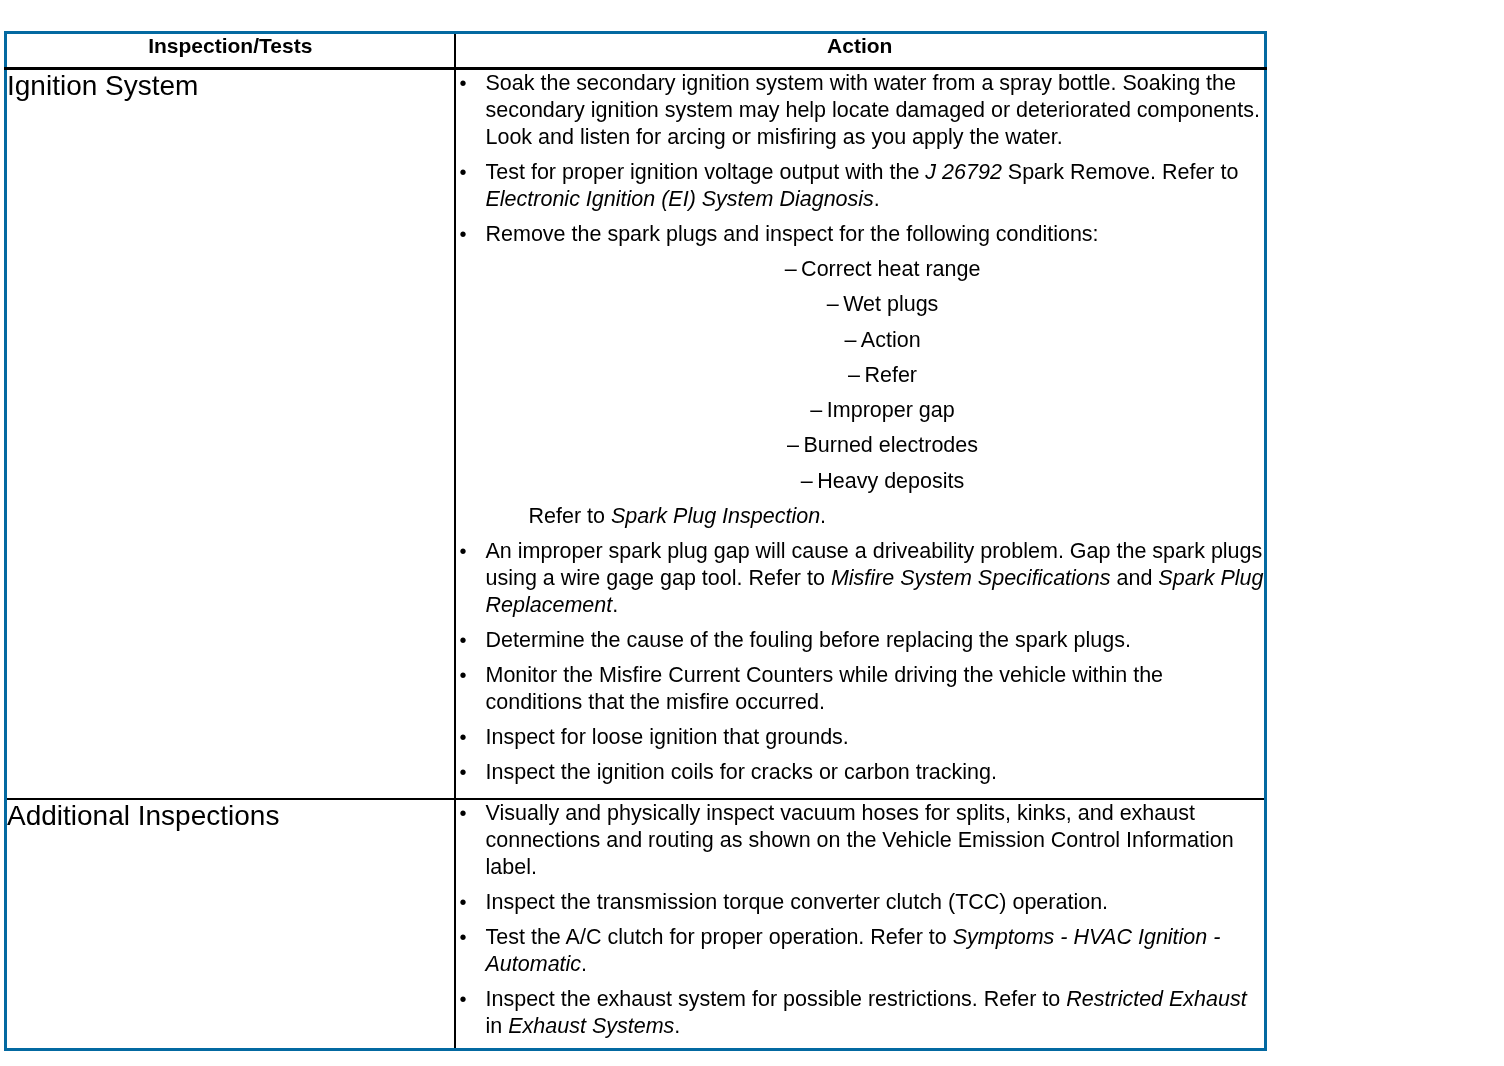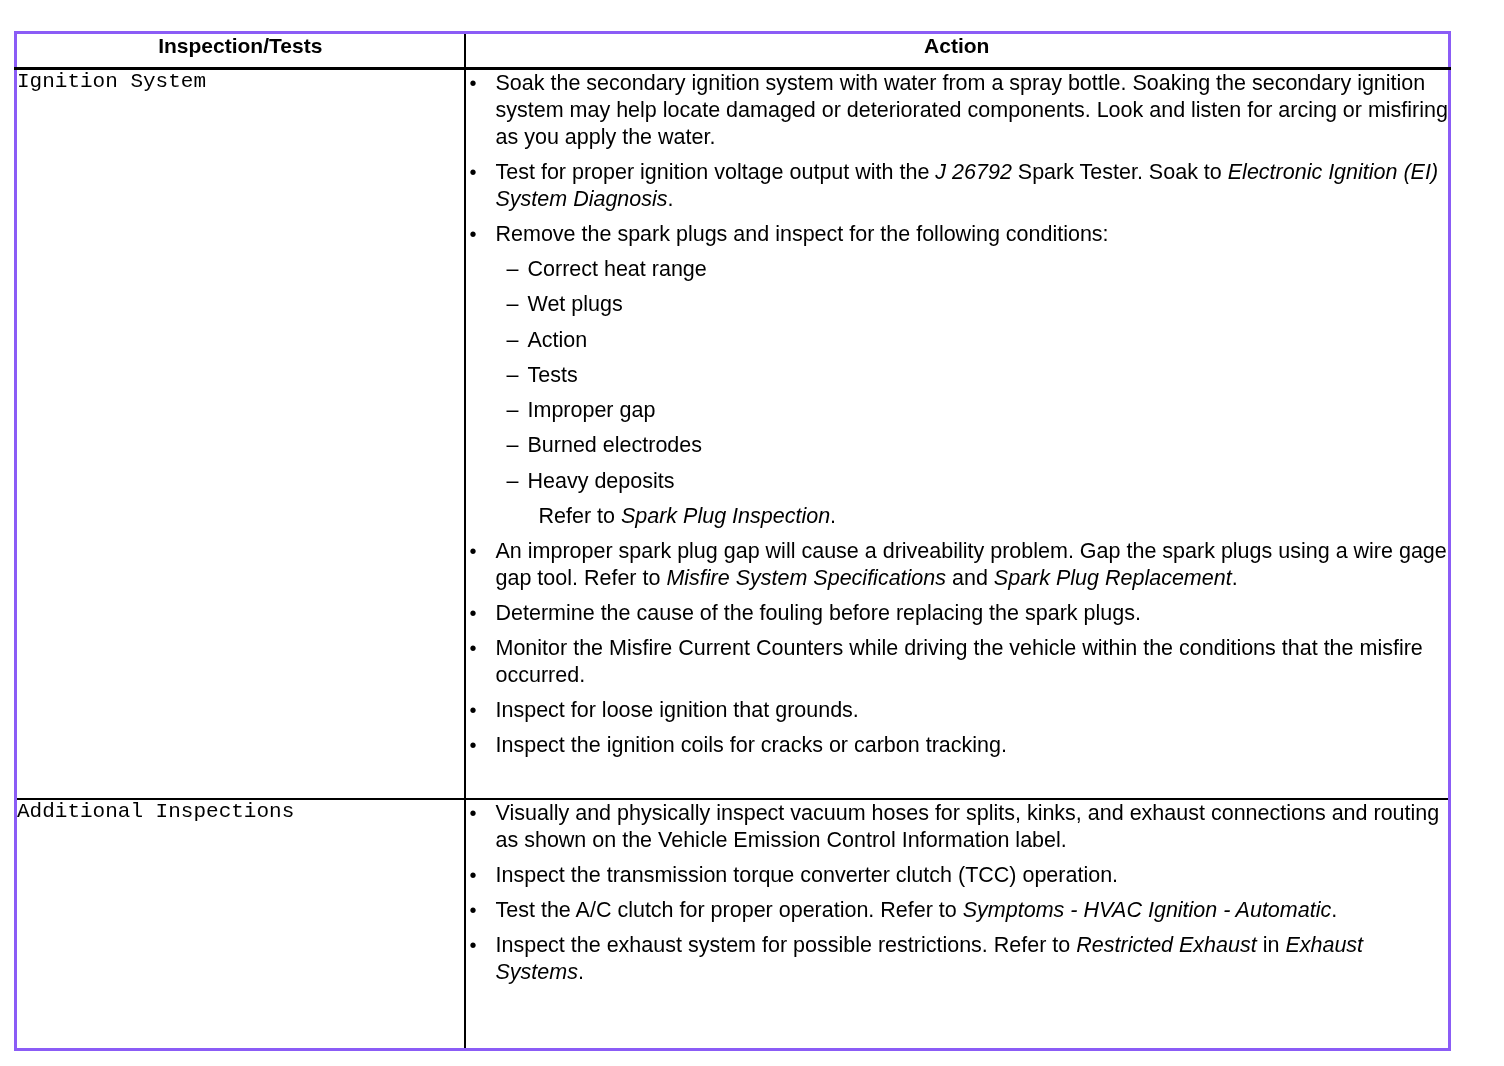--- a/index.html
+++ b/index.html
@@ -1,32 +1,32 @@
 <!DOCTYPE html>
 <html><head>
 <meta charset="utf-8">
 <style>
   html, body { margin: 0; padding: 0; background: #ffffff; }
   body { width: 1504px; height: 1066px; position: relative; overflow: hidden;
          font-family: "Liberation Sans", sans-serif; color: #000; }
-  table.doc { position: absolute; left: 14px; top: 31px; width: 1437px;
-              border-collapse: collapse; border: 3px solid #8b5cf6; }
+  table.doc { position: absolute; left: 4px; top: 31px; width: 1263px;
+              border-collapse: collapse; border: 3px solid #0369a1; }
   table.doc th, table.doc td { border: 2px solid #000; vertical-align: top; padding: 0; }
   table.doc th { font-weight: bold; font-size: 21px; text-align: center; height: 33px;
                  border-bottom: 3px solid #000; }
   col.c1 { width: 449px; }
-  td.label { font-size: 21px; padding: 9px 0 0 17px; font-family: Liberation Mono, monospace; }
+  td.label { font-size: 28px; padding: 9px 0 0 17px; }
   td.actions { padding: 6px 10px 4px 30px; }
   ul.actions-list { list-style: none; margin: 0; padding: 0; }
   ul.actions-list > li { position: relative; padding-left: 30px; font-size: 21.5px;
                          line-height: 27px; margin-bottom: 8px; }
   ul.actions-list > li:last-child { margin-bottom: 2px; }
   .bullet { position: absolute; left: 4px; top: 0; font-size: 20px; }
   ul.sub { list-style: none; margin: 8px 0 0 0; padding: 0; }
-  ul.sub li { line-height: 27px; margin-bottom: 8.3px; padding-left: 11px; }
+  ul.sub li { line-height: 27px; margin-bottom: 8.3px; padding-left: 11px; text-align: center; }
   .dash { display: inline-block; width: 21px; }
   .refer-note { padding-left: 43px; line-height: 27px; }
   em { }
   tr.row-ignition td { height: 728px; }
   tr.row-additional td { height: 248px; margin-left: 28px; }
 </style>
 </head>
 <body>
 
 <table class="doc">
@@ -39,26 +39,26 @@
       <th>Inspection/Tests</th>
       <th>Action</th>
     </tr>
   </thead>
   <tbody>
     <tr class="row-ignition">
       <td class="label">Ignition System</td>
       <td class="actions">
         <ul class="actions-list">
             <li><span class="bullet">•</span><span>Soak the secondary ignition system with water from a spray bottle. Soaking the secondary ignition system may help locate damaged or deteriorated components. Look and listen for arcing or misfiring as you apply the water.</span></li>
-            <li><span class="bullet">•</span><span>Test for proper ignition voltage output with the </span><em>J 26792</em><span> Spark Tester. Soak to </span><em>Electronic Ignition (EI) System Diagnosis</em><span>.</span></li>
+            <li><span class="bullet">•</span><span>Test for proper ignition voltage output with the </span><em>J 26792</em><span> Spark Remove. Refer to </span><em>Electronic Ignition (EI) System Diagnosis</em><span>.</span></li>
             <li><span class="bullet">•</span><span>Remove the spark plugs and inspect for the following conditions:</span><ul class="sub">
                 <li><span class="dash">–</span><span>Correct heat range</span></li>
                 <li><span class="dash">–</span><span>Wet plugs</span></li>
                 <li><span class="dash">–</span><span>Action</span></li>
-                <li><span class="dash">–</span><span>Tests</span></li>
+                <li><span class="dash">–</span><span>Refer</span></li>
                 <li><span class="dash">–</span><span>Improper gap</span></li>
                 <li><span class="dash">–</span><span>Burned electrodes</span></li>
                 <li><span class="dash">–</span><span>Heavy deposits</span></li>
               </ul><div class="refer-note"><span>Refer to </span><em>Spark Plug Inspection</em><span>.</span></div></li>
             <li><span class="bullet">•</span><span>An improper spark plug gap will cause a driveability problem. Gap the spark plugs using a wire gage gap tool. Refer to </span><em>Misfire System Specifications</em><span> and </span><em>Spark Plug Replacement</em><span>.</span></li>
             <li><span class="bullet">•</span><span>Determine the cause of the fouling before replacing the spark plugs.</span></li>
             <li><span class="bullet">•</span><span>Monitor the Misfire Current Counters while driving the vehicle within the conditions that the misfire occurred.</span></li>
             <li><span class="bullet">•</span><span>Inspect for loose ignition that grounds.</span></li>
             <li><span class="bullet">•</span><span>Inspect the ignition coils for cracks or carbon tracking.</span></li>
           </ul>

